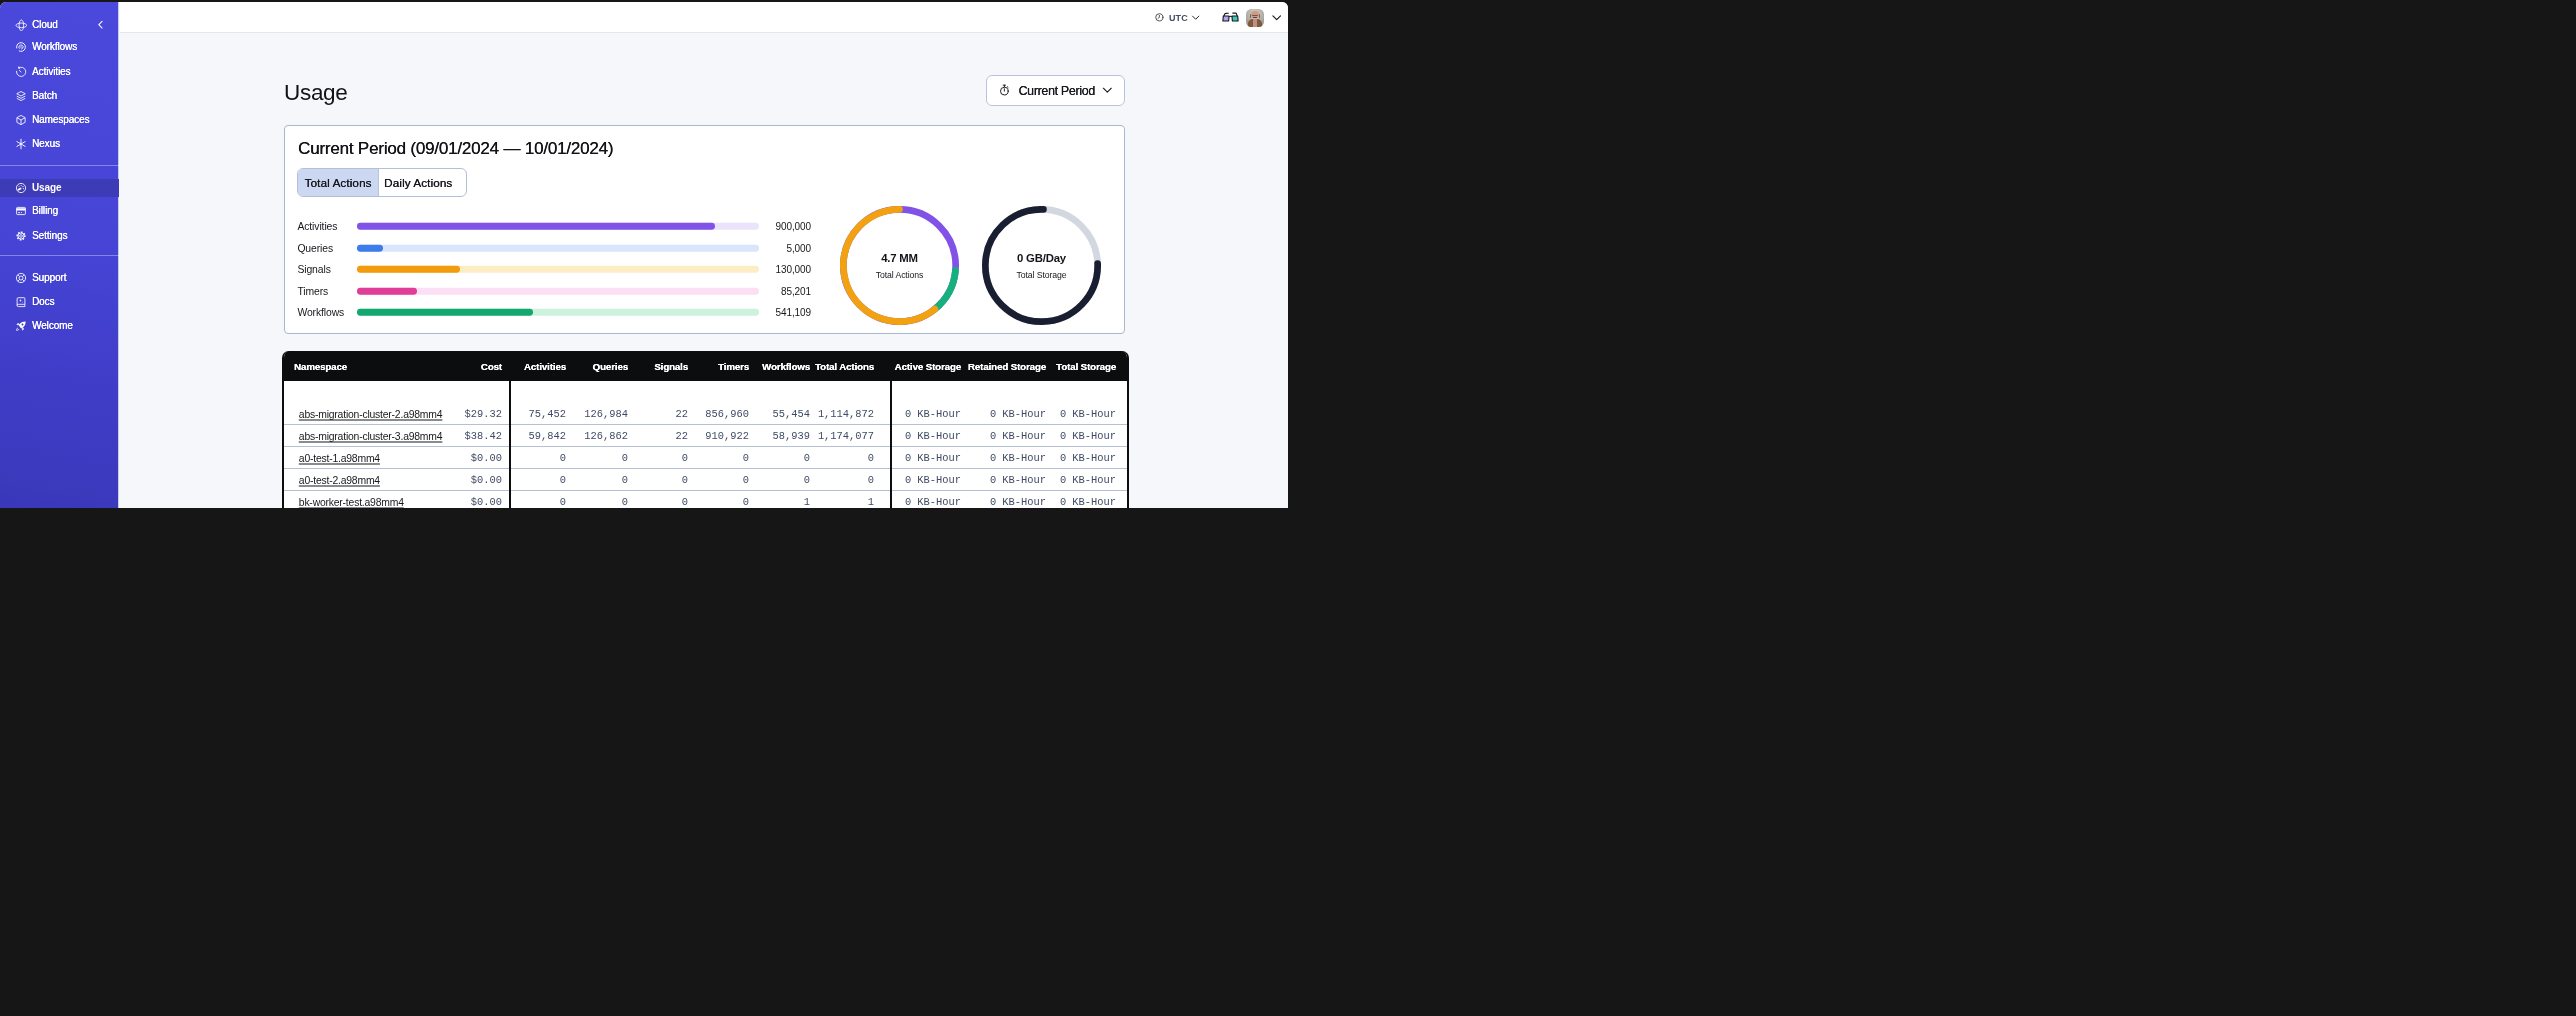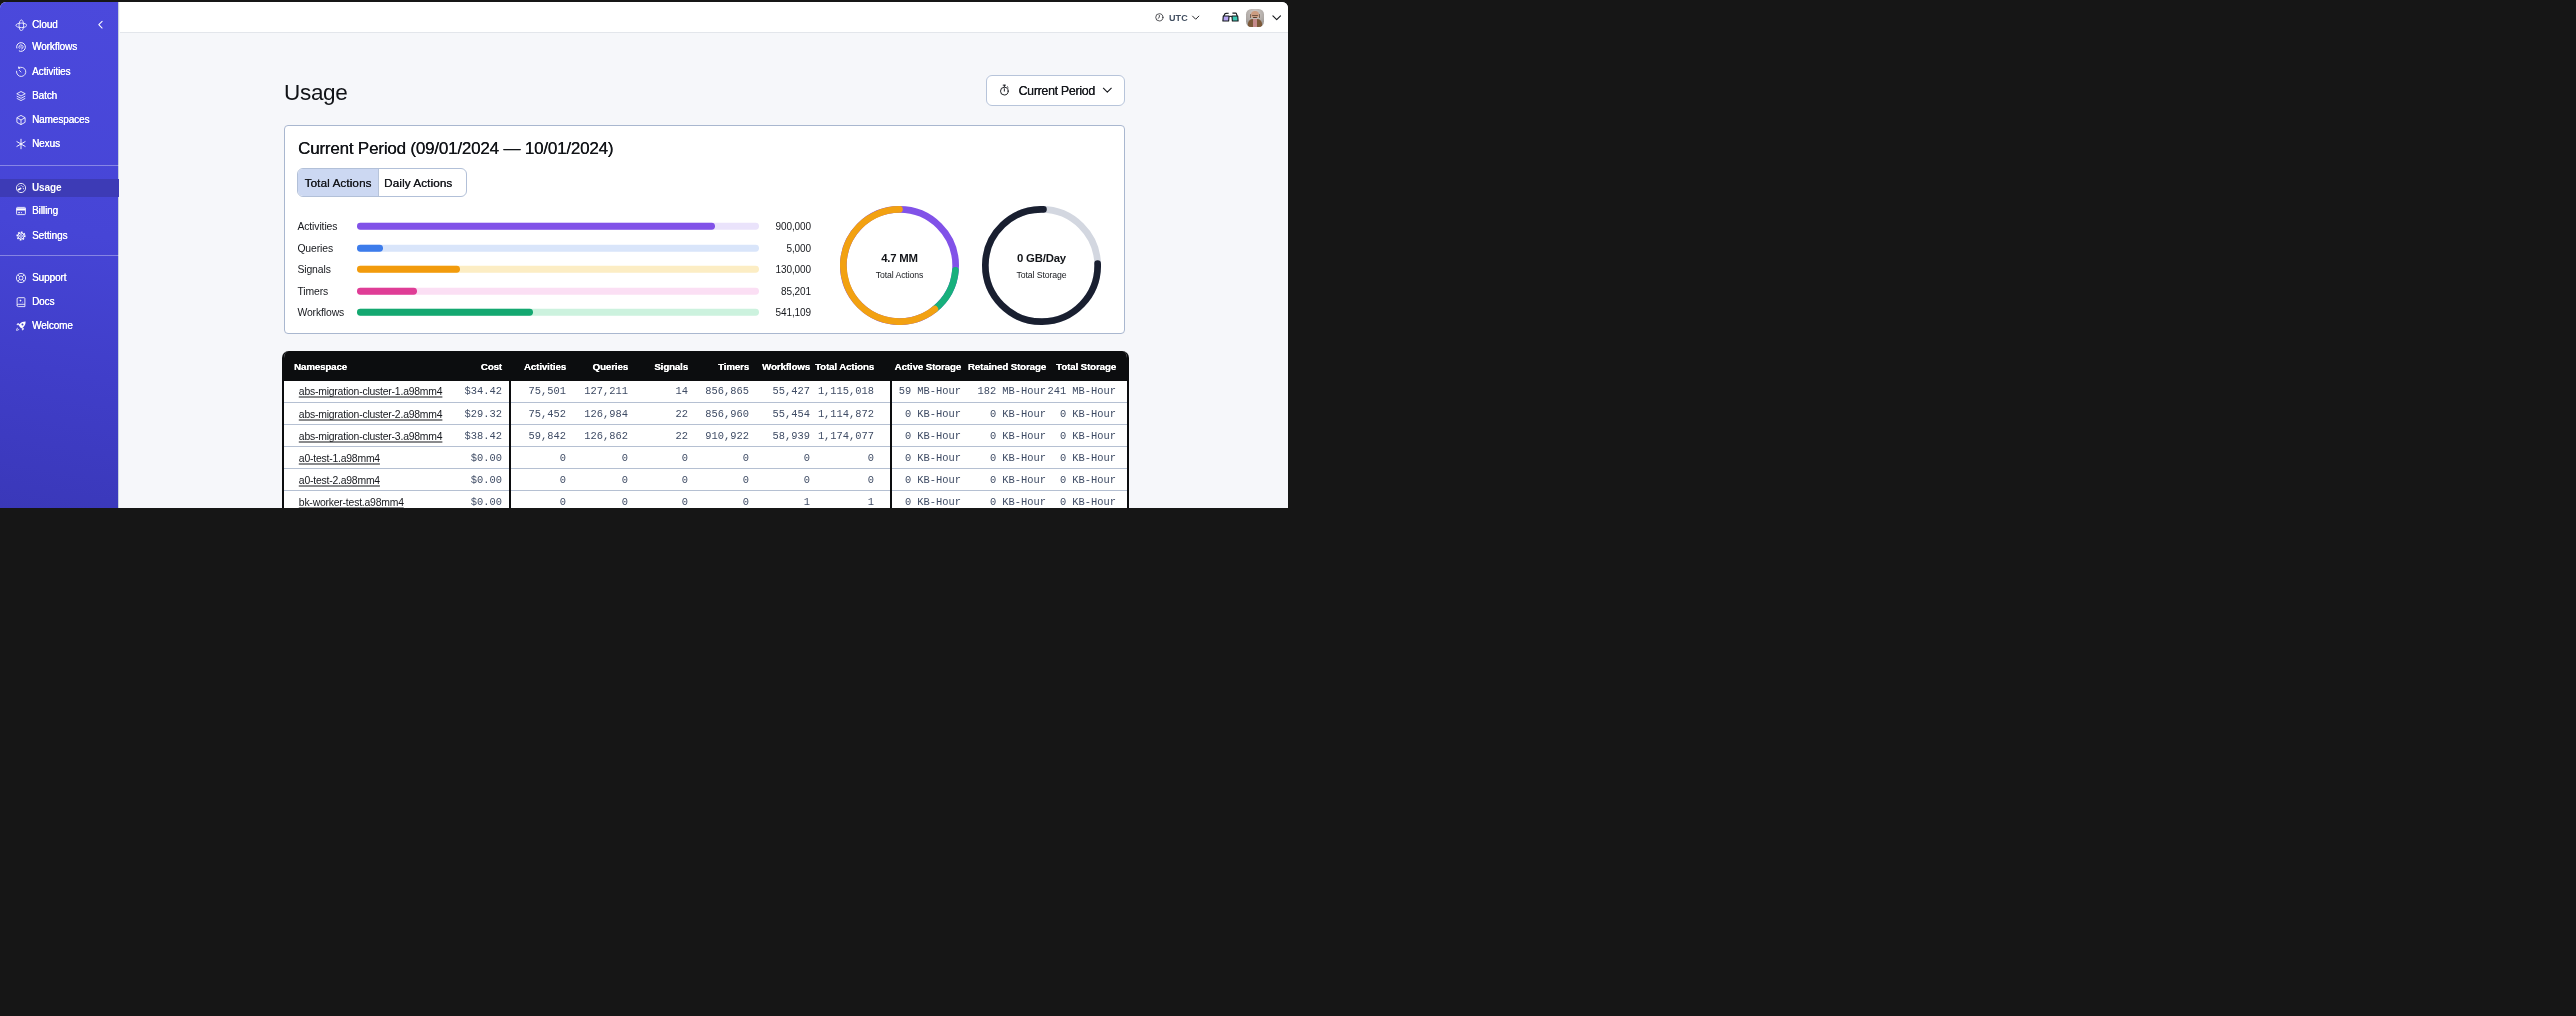--- a/index.html
+++ b/index.html
@@ -276,33 +276,20 @@
         <div class="th r" style="width:282px;">Activities</div>
         <div class="th r" style="width:344px;">Queries</div>
         <div class="th r" style="width:404px;">Signals</div>
         <div class="th r" style="width:465px;">Timers</div>
         <div class="th r" style="width:526px;">Workflows</div>
         <div class="th r" style="width:590px;">Total Actions</div>
         <div class="th r" style="width:677px;">Active Storage</div>
         <div class="th r" style="width:762px;">Retained Storage</div>
         <div class="th r" style="width:832px;">Total Storage</div>
       </div>
-      <div class="trow" style="top:29.5px;">
-        <div class="td ns" style="left:14.8px;">abs-migration-cluster-1.a98mm4</div>
-        <div class="td r" style="width:218px;">$34.42</div>
-        <div class="td r" style="width:282px;">75,501</div>
-        <div class="td r" style="width:344px;">127,211</div>
-        <div class="td r" style="width:404px;">14</div>
-        <div class="td r" style="width:465px;">856,865</div>
-        <div class="td r" style="width:526px;">55,427</div>
-        <div class="td r" style="width:590px;">1,115,018</div>
-        <div class="td r" style="width:677px;">59 MB-Hour</div>
-        <div class="td r" style="width:762px;">182 MB-Hour</div>
-        <div class="td r" style="width:832px;">241 MB-Hour</div>
-      </div>
       <div class="trow" style="top:52px;">
         <div class="td ns" style="left:14.8px;">abs-migration-cluster-2.a98mm4</div>
         <div class="td r" style="width:218px;">$29.32</div>
         <div class="td r" style="width:282px;">75,452</div>
         <div class="td r" style="width:344px;">126,984</div>
         <div class="td r" style="width:404px;">22</div>
         <div class="td r" style="width:465px;">856,960</div>
         <div class="td r" style="width:526px;">55,454</div>
         <div class="td r" style="width:590px;">1,114,872</div>
         <div class="td r" style="width:677px;">0 KB-Hour</div>

